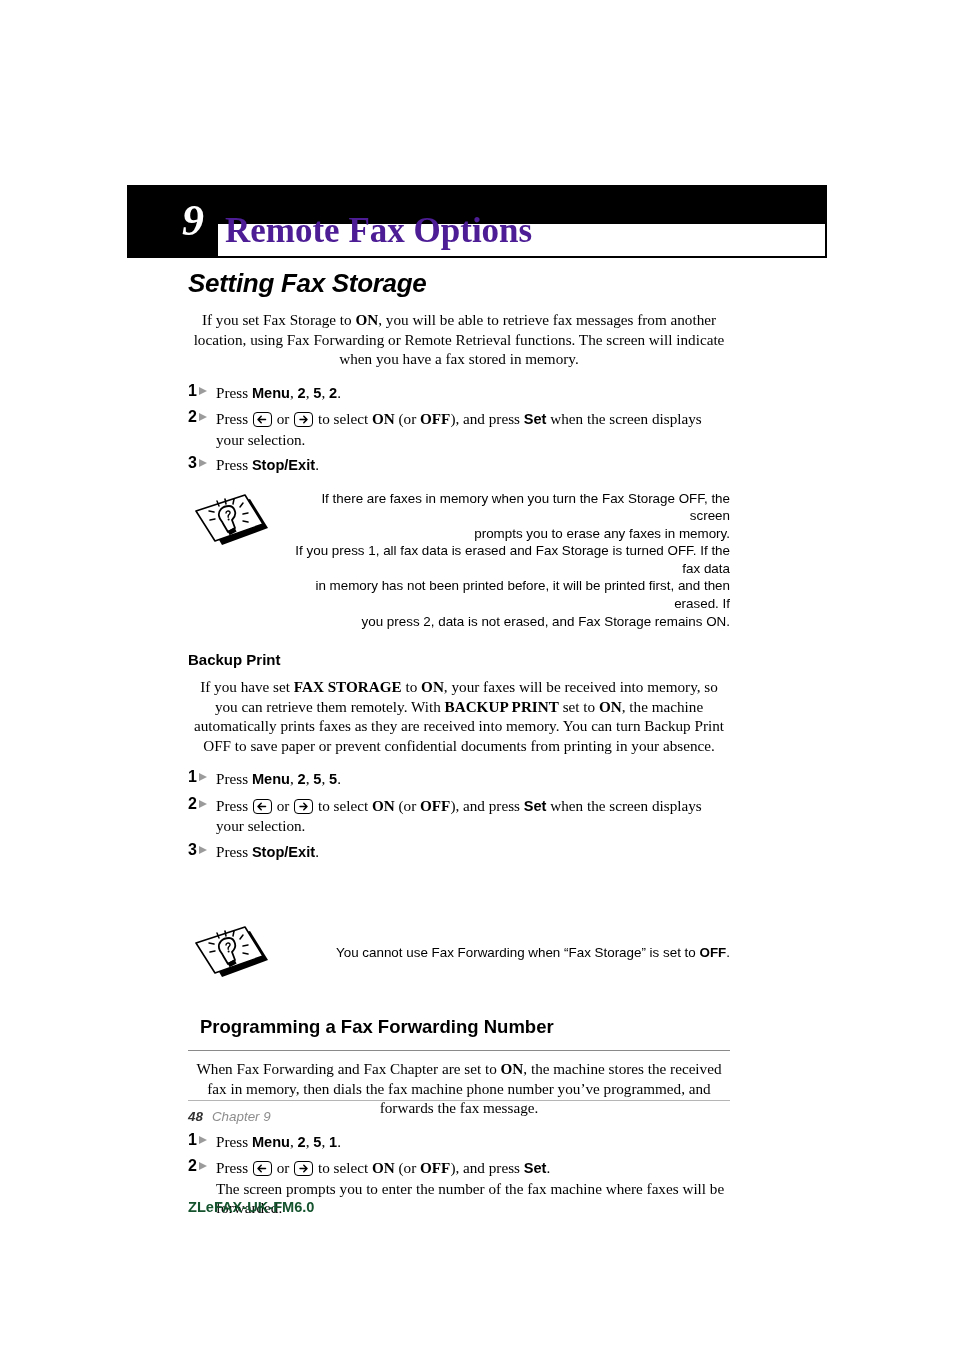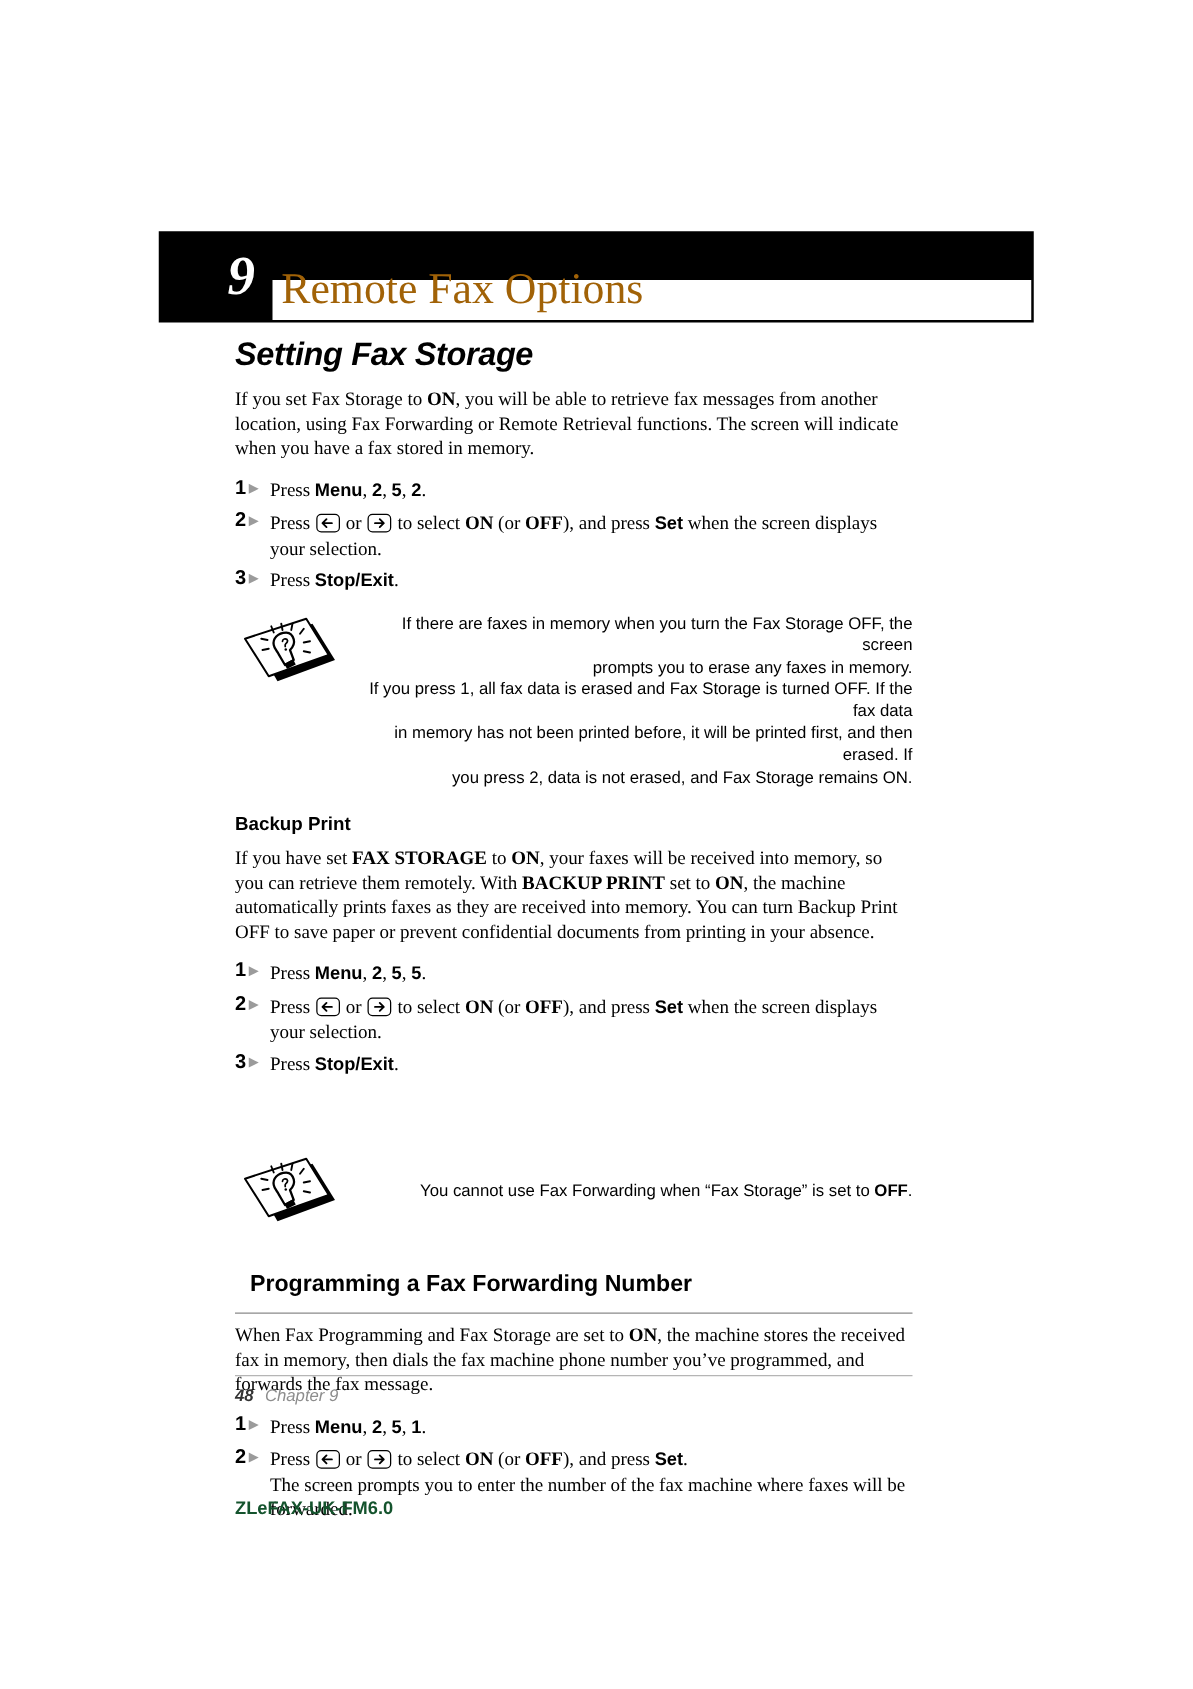--- a/index.html
+++ b/index.html
@@ -65,24 +65,24 @@
     font-weight: bold;
     font-size: 44px;
     line-height: 48px;
     letter-spacing: 0px;
   }
   .chapter-title {
     position: absolute;
     left: 98px;
     top: 25px;
     font-family: "Liberation Serif", serif;
-    font-weight: normal;
+    font-weight: bold;
     font-size: 35px;
     line-height: 42px;
-    color: #a16207;
+    color: #4c1d95;
     white-space: nowrap;
   }
 
   
   .content {
     position: absolute;
     left: 188px;
     top: 268px;
     width: 542px;
   }
@@ -123,21 +123,21 @@
     height: 0;
     width: 542px;
   }
 
   p.body {
     margin: 0;
     font-family: "Liberation Serif", serif;
     font-size: 15.2px;
     line-height: 19.5px;
     color: #000000;
-    text-align: left;
+    text-align: center;
   }
 
   b, strong { font-weight: bold; }
 
   
   .step {
     position: relative;
     padding-left: 28px;
     font-family: "Liberation Serif", serif;
     font-size: 15.2px;
@@ -404,21 +404,21 @@
       </div>
     </div>
 
     <div class="sp-24"></div>
 
     <h2 class="sub-title-large">Programming a Fax Forwarding Number</h2>
     <hr class="rule">
 
     <div class="sp-8"></div>
 
-    <p class="body"><span>When Fax Programming and Fax Storage are set to </span><b>ON</b><span>, the machine stores the received fax in memory, then dials the fax machine phone number you’ve programmed, and forwards the fax message.</span></p>
+    <p class="body"><span>When Fax Forwarding and Fax Chapter are set to </span><b>ON</b><span>, the machine stores the received fax in memory, then dials the fax machine phone number you’ve programmed, and forwards the fax message.</span></p>
 
     <div class="sp-14"></div>
 
     <div class="step">
       <span class="num"><span>1</span><span class="flag"></span></span><span>Press </span><span class="bold-sans">Menu</span><span>, </span><span class="bold-sans">2</span><span>, </span><span class="bold-sans">5</span><span>, </span><span class="bold-sans">1</span><span>.</span>
     </div>
 
     <div class="sp-6"></div>
 
     <div class="step">

